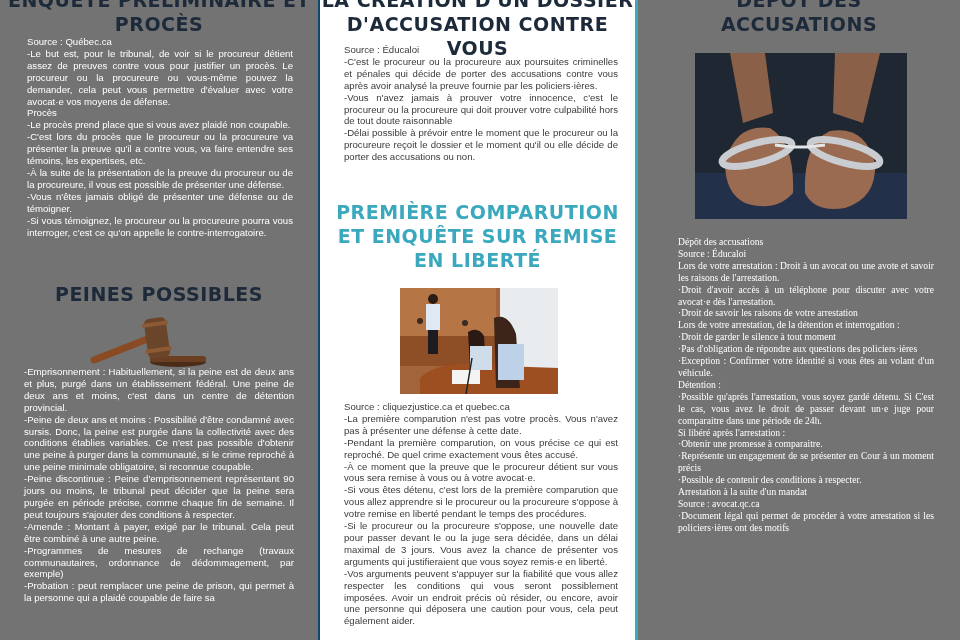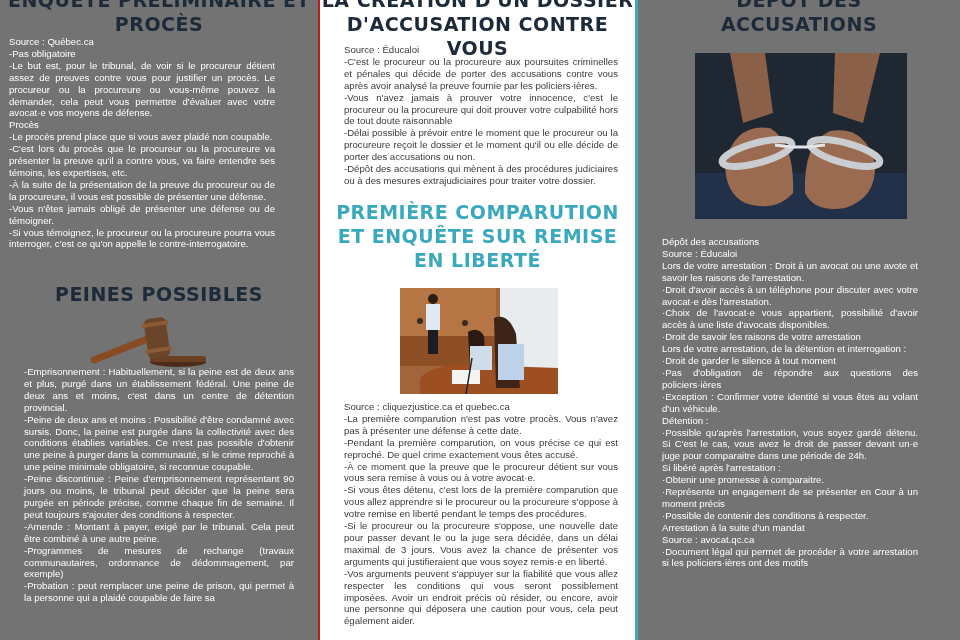--- a/index.html
+++ b/index.html
@@ -1,40 +1,39 @@
 <!DOCTYPE html>
 <html><head>
 <meta charset="utf-8">
 <style>
   html, body { margin:0; padding:0; }
   body { width:960px; height:640px; overflow:hidden; position:relative; background:#3aa9bd; font-family:"Liberation Sans", sans-serif; }
   .col { position:absolute; top:0; height:640px; overflow:hidden; box-sizing:border-box; }
   .col-left { left:0; width:318px; background:#737373; color:#ffffff; }
-  .col-mid { left:318px; width:320px; background:#ffffff; color:#3b3b3b; border-right:3px solid #3aa9bd; border-left:2px solid #b91c1c; }
+  .col-mid { left:318px; width:320px; background:#ffffff; color:#3b3b3b; border-right:3px solid #3aa9bd; border-left:2px solid #0c4a6e; }
   .col-right { left:638px; width:322px; background:#737373; color:#ffffff; }
   .heading { font-family:"DejaVu Sans", sans-serif; font-weight:bold; text-align:center; letter-spacing:0.5px; line-height:24px; font-size:19px; margin:0; }
   .heading.dark { color:#1d2a3a; }
   .heading.teal { color:#3aa9bd; }
   .text { font-size:9.6px; line-height:11.9px; text-align:justify; margin:0; }
   .text p { margin:0; }
   .block { position:absolute; }
   .photo { position:absolute; overflow:hidden; }
   .gavel svg, .photo svg { display:block; }
 </style>
 </head>
 <body>
 
 <section class="col col-left">
   <div class="block" style="left:0; top:-12px; width:318px;">
     <h2 class="heading dark">ENQUÊTE PRÉLIMINAIRE ET</h2>
     <h2 class="heading dark">PROCÈS</h2>
   </div>
-  <div class="block text" style="left:9px; top:36px; width:266px;">
+  <div class="block text" style="left:27px; top:36px; width:266px;">
     <p>Source : Québec.ca</p>
-    <p>-Pas obligatoire</p>
     <p>-Le but est, pour le tribunal, de voir si le procureur détient assez de preuves contre vous pour justifier un procès. Le procureur ou la procureure ou vous-même pouvez la demander, cela peut vous permettre d'évaluer avec votre avocat·e vos moyens de défense.</p>
     <p>Procès</p>
     <p>-Le procès prend place que si vous avez plaidé non coupable.</p>
     <p>-C'est lors du procès que le procureur ou la procureure va présenter la preuve qu'il a contre vous, va faire entendre ses témoins, les expertises, etc.</p>
     <p>-À la suite de la présentation de la preuve du procureur ou de la procureure, il vous est possible de présenter une défense.</p>
     <p>-Vous n'êtes jamais obligé de présenter une défense ou de témoigner.</p>
     <p>-Si vous témoignez, le procureur ou la procureure pourra vous interroger, c'est ce qu'on appelle le contre-interrogatoire.</p>
   </div>
   <h2 class="heading dark block" style="left:0; top:282px; width:318px;">PEINES POSSIBLES</h2>
   <div class="block gavel" style="left:90px; top:310px; width:125px; height:60px;">
@@ -60,21 +59,20 @@
 <section class="col col-mid">
   <div class="block" style="left:0; top:-12px; width:315px;">
     <h2 class="heading dark">LA CRÉATION D'UN DOSSIER</h2>
     <h2 class="heading dark">D'ACCUSATION CONTRE VOUS</h2>
   </div>
   <div class="block text" style="left:24px; top:44px; width:274px;">
     <p>Source : Éducaloi</p>
     <p>-C'est le procureur ou la procureure aux poursuites criminelles et pénales qui décide de porter des accusations contre vous après avoir analysé la preuve fournie par les policiers·ières.</p>
     <p>-Vous n'avez jamais à prouver votre innocence, c'est le procureur ou la procureure qui doit prouver votre culpabilité hors de tout doute raisonnable</p>
     <p>-Délai possible à prévoir entre le moment que le procureur ou la procureure reçoit le dossier et le moment qu'il ou elle décide de porter des accusations ou non.</p>
-    <p>-Dépôt des accusations qui mènent à des procédures judiciaires ou à des mesures extrajudiciaires pour traiter votre dossier.</p>
   </div>
   <div class="block" style="left:0; top:200px; width:315px;">
     <h2 class="heading teal">PREMIÈRE COMPARUTION</h2>
     <h2 class="heading teal">ET ENQUÊTE SUR REMISE</h2>
     <h2 class="heading teal">EN LIBERTÉ</h2>
   </div>
   <div class="photo" style="left:80px; top:288px; width:158px; height:106px;">
     <svg width="158" height="106" viewBox="0 0 158 106">
       <rect width="158" height="106" fill="#a2643a"></rect>
       <rect x="0" y="0" width="96" height="48" fill="#b57545"></rect>
@@ -116,26 +114,25 @@
       <rect x="0" y="120" width="212" height="46" fill="#23304a"></rect>
       <path d="M35 0 L70 0 L78 60 L48 70 Z" fill="#8a6148"></path>
       <path d="M140 0 L185 0 L168 70 L138 60 Z" fill="#8a6148"></path>
       <path d="M30 110 Q40 70 75 75 Q100 90 98 140 Q80 160 50 150 Q30 140 30 110Z" fill="#9a6b50"></path>
       <path d="M110 140 Q108 90 135 78 Q170 72 180 110 Q182 145 150 155 Q120 160 110 140Z" fill="#9a6b50"></path>
       <ellipse cx="62" cy="100" rx="36" ry="10" fill="none" stroke="#c9ccd0" stroke-width="7" transform="rotate(-15 62 100)"></ellipse>
       <ellipse cx="150" cy="100" rx="36" ry="10" fill="none" stroke="#c9ccd0" stroke-width="7" transform="rotate(15 150 100)"></ellipse>
       <path d="M80 92 L96 94 L112 94 L130 92" stroke="#e3e6e8" stroke-width="3" fill="none"></path>
     </svg>
   </div>
-  <div class="block text" style="left:24px; top:236px; width:256px;">
+  <div class="block text" style="left:40px; top:236px; width:256px;font-family:Liberation Serif, serif;">
     <p>Dépôt des accusations</p>
     <p>Source : Éducaloi</p>
     <p>Lors de votre arrestation : Droit à un avocat ou une avote et savoir les raisons de l'arrestation.</p>
     <p>·Droit d'avoir accès à un téléphone pour discuter avec votre avocat·e dès l'arrestation.</p>
-    <p>·Choix de l'avocat·e vous appartient, possibilité d'avoir accès à une liste d'avocats disponibles.</p>
     <p>·Droit de savoir les raisons de votre arrestation</p>
     <p>Lors de votre arrestation, de la détention et interrogation :</p>
     <p>·Droit de garder le silence à tout moment</p>
     <p>·Pas d'obligation de répondre aux questions des policiers·ières</p>
     <p>·Exception : Confirmer votre identité si vous êtes au volant d'un véhicule.</p>
     <p>Détention :</p>
     <p>·Possible qu'après l'arrestation, vous soyez gardé détenu. Si C'est le cas, vous avez le droit de passer devant un·e juge pour comparaitre dans une période de 24h.</p>
     <p>Si libéré après l'arrestation :</p>
     <p>·Obtenir une promesse à comparaitre.</p>
     <p>·Représente un engagement de se présenter en Cour à un moment précis</p>

